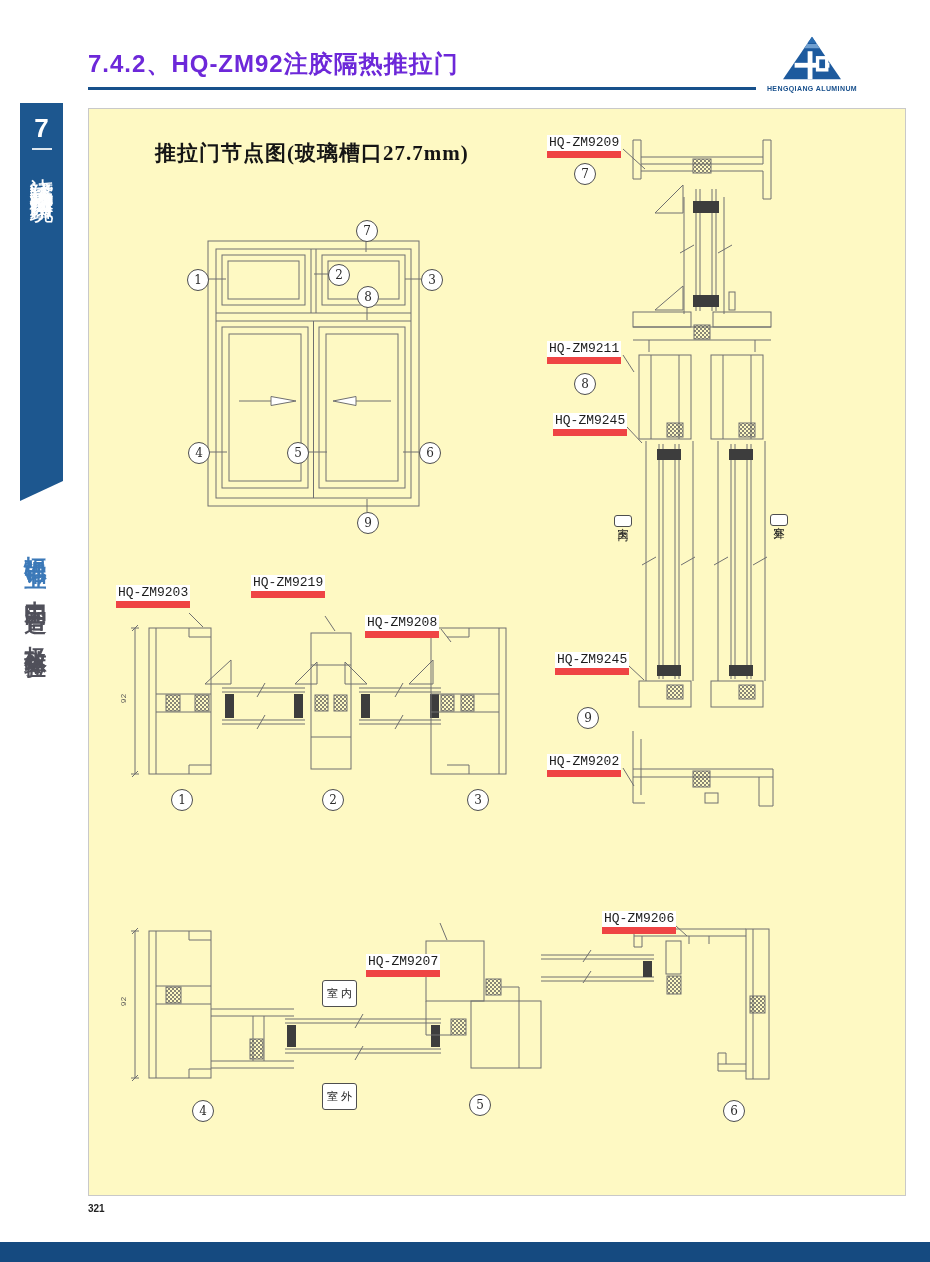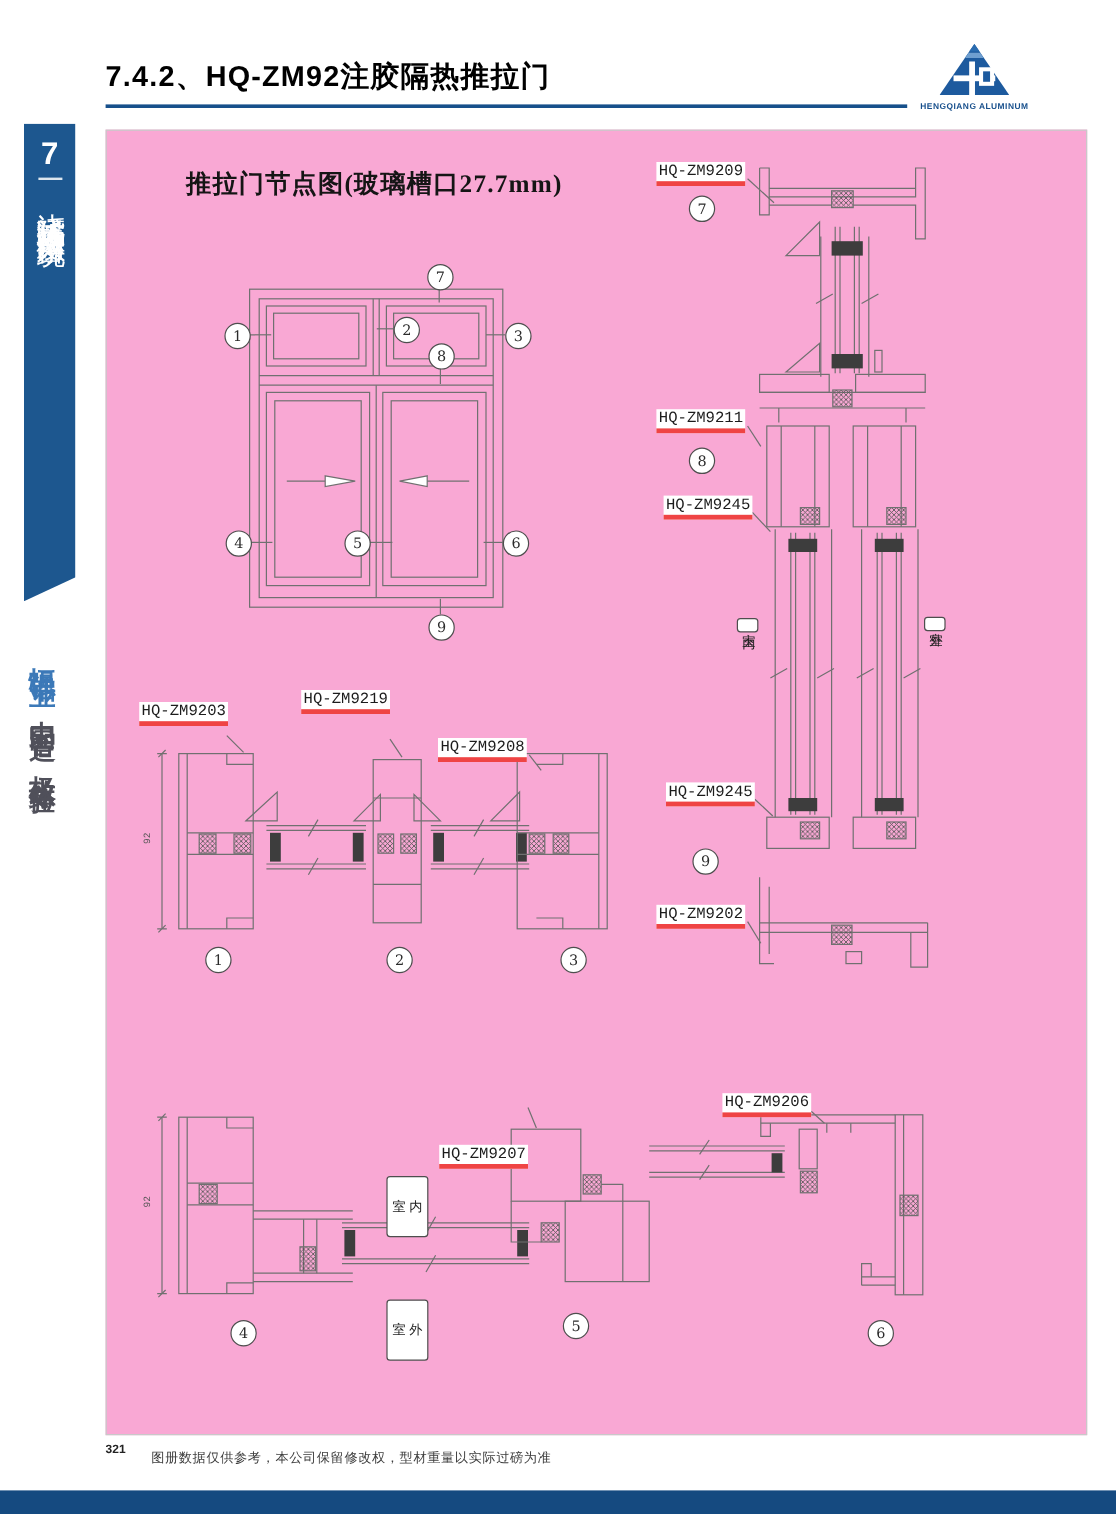--- a/index.html
+++ b/index.html
@@ -15,46 +15,46 @@
   .ribbon-title{writing-mode:vertical-rl;text-orientation:upright;font-size:24px;
                 letter-spacing:2px;font-weight:500;line-height:1;}
   .slogan{position:absolute;left:22px;top:538px;writing-mode:vertical-rl;text-orientation:upright;
           font-size:22px;letter-spacing:4px;line-height:1.2;}
   .slogan-brand{color:#3c79b8;font-weight:bold;}
   .slogan-dot{color:#3c79b8;font-weight:bold;}
   .slogan-rest{color:#50505a;font-weight:bold;}
 
   
   .htitle{position:absolute;left:88px;top:48px;font-size:24px;font-weight:bold;
-          color:#000000;letter-spacing:1px;}
+          color:#6d28d9;letter-spacing:1px;}
   .hrule{position:absolute;left:88px;top:87px;width:668px;height:3px;background:#17508b;}
   .logo{position:absolute;left:760px;top:36px;width:104px;text-align:center;}
   .logo-caption{font-size:7px;font-weight:bold;color:#174f8c;letter-spacing:.4px;margin-top:1px;
                 font-family:"Liberation Sans",sans-serif;}
 
   
   .frame{position:absolute;left:88px;top:108px;width:816px;height:1086px;
-         border:1px solid #c9c9c9;background:#f9a8d4;}
+         border:1px solid #c9c9c9;background:#fef9c3;}
   .dtitle{position:absolute;left:66px;top:30px;font-size:21px;color:#151515;
           font-family:"Liberation Serif",serif;font-weight:600;letter-spacing:1px;}
   .drawing-svg{position:absolute;left:0;top:0;}
 
   
   .co{position:absolute;width:20px;height:20px;border:1px solid #4e4e4e;border-radius:50%;
       background:#fff;color:#2b2b2b;font-size:12px;line-height:20px;text-align:center;
       font-family:"DejaVu Serif",serif;}
   
   .plabel{position:absolute;font-family:"Liberation Mono",monospace;font-size:13px;color:#1c1c1c;
-          border-bottom:4px solid #ef4444;padding:0 2px 1px 2px;background:#fff;white-space:nowrap;text-align:center;}
+          border-bottom:7px solid #ef4444;padding:0 2px 1px 2px;background:#fff;white-space:nowrap;text-align:center;}
   
   .roomv{position:absolute;border:1px solid #4e4e4e;border-radius:3px;background:#fff;
          writing-mode:vertical-rl;text-orientation:upright;font-size:11px;color:#222;
          padding:3px 2px;letter-spacing:2px;line-height:1.1;}
   .roomh{position:absolute;border:1px solid #4e4e4e;border-radius:3px;background:#fff;
-         font-size:11px;color:#222;padding:17px 4px;white-space:nowrap;}
+         font-size:11px;color:#222;padding:5px 4px;white-space:nowrap;}
   .dim{position:absolute;font-size:8px;color:#555;font-family:"Liberation Mono",monospace;
        transform:rotate(-90deg);}
 
   
   .pgnum{position:absolute;left:88px;top:1203px;font-size:10px;font-weight:bold;color:#232323;}
   .disc{position:absolute;left:126px;top:1207px;font-size:11px;color:#3d3d3d;letter-spacing:.5px;}
   .botbar{position:absolute;left:0;top:1242px;width:930px;height:20px;background:#154a80;}
 </style>
 </head>
 <body>
@@ -338,16 +338,15 @@
     <div class="roomv" style="left:525px;top:406px">室内</div>
     <div class="roomv" style="left:681px;top:405px">室外</div>
     <div class="roomh" style="left:233px;top:871px">室 内</div>
     <div class="roomh" style="left:233px;top:974px">室 外</div>
 
     <div class="dim" style="left:30px;top:585px">92</div>
     <div class="dim" style="left:30px;top:888px">92</div>
   </div>
 
   <div class="pgnum">321</div>
-  <div class="disc">图册数据仅供参考，本公司保留修改权，型材重量以实际过磅为准</div>
   <div class="botbar"></div>
 
 </div>
 
 </body></html>

